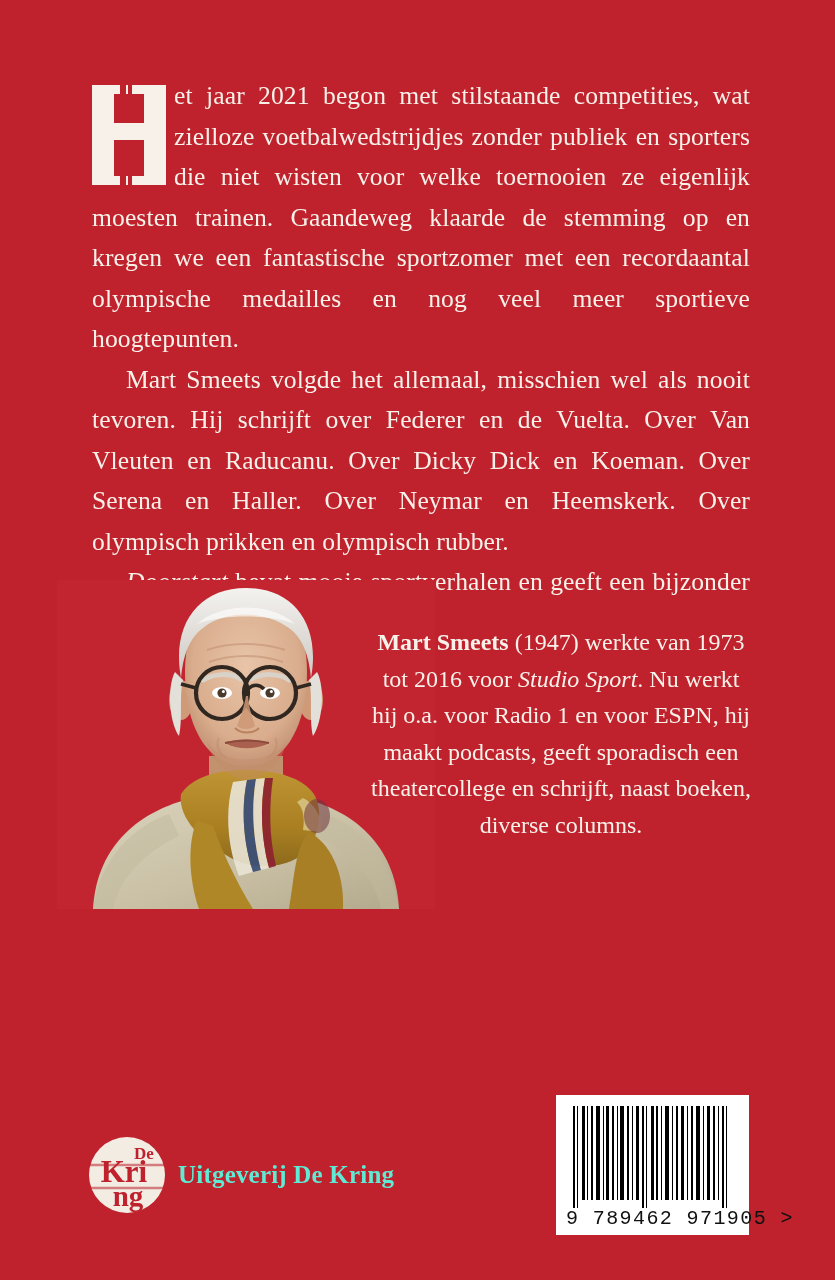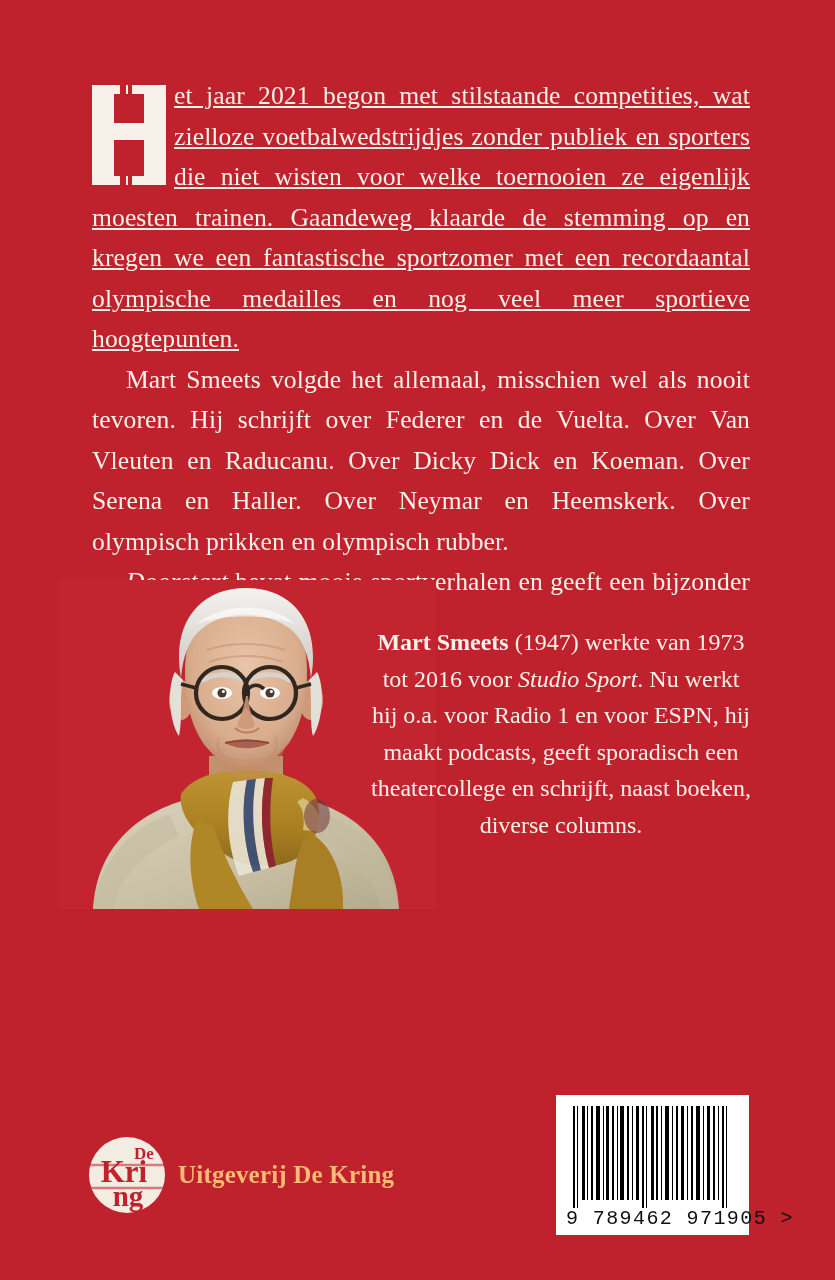--- a/index.html
+++ b/index.html
@@ -34,21 +34,20 @@
     text-justify: inter-word;
     color: #f7f1ea;
     letter-spacing: .1px;
   }
   .blurb p {
     margin: 0;
     text-indent: 34px;
   }
   .blurb p.first {
     text-indent: 0;
-    text-decoration: underline;
   }
   .blurb p.last-line,
   .blurb p:last-child {
     text-align-last: left;
   }
   .blurb em { font-style: italic; }
 
   
   .dropcap {
     float: left;
@@ -102,21 +101,21 @@
   }
   .logo-mark {
     width: 78px;
     height: 78px;
     flex: none;
   }
   .logo-mark svg { display: block; }
   .publisher-name {
     font-size: 25px;
     font-weight: bold;
-    color: #fdba74;
+    color: #5eead4;
     letter-spacing: .2px;
     white-space: nowrap;
     text-align: center;
   }
 
   .barcode-box {
     position: absolute;
     left: 556px;
     top: 1095px;
     width: 193px;

